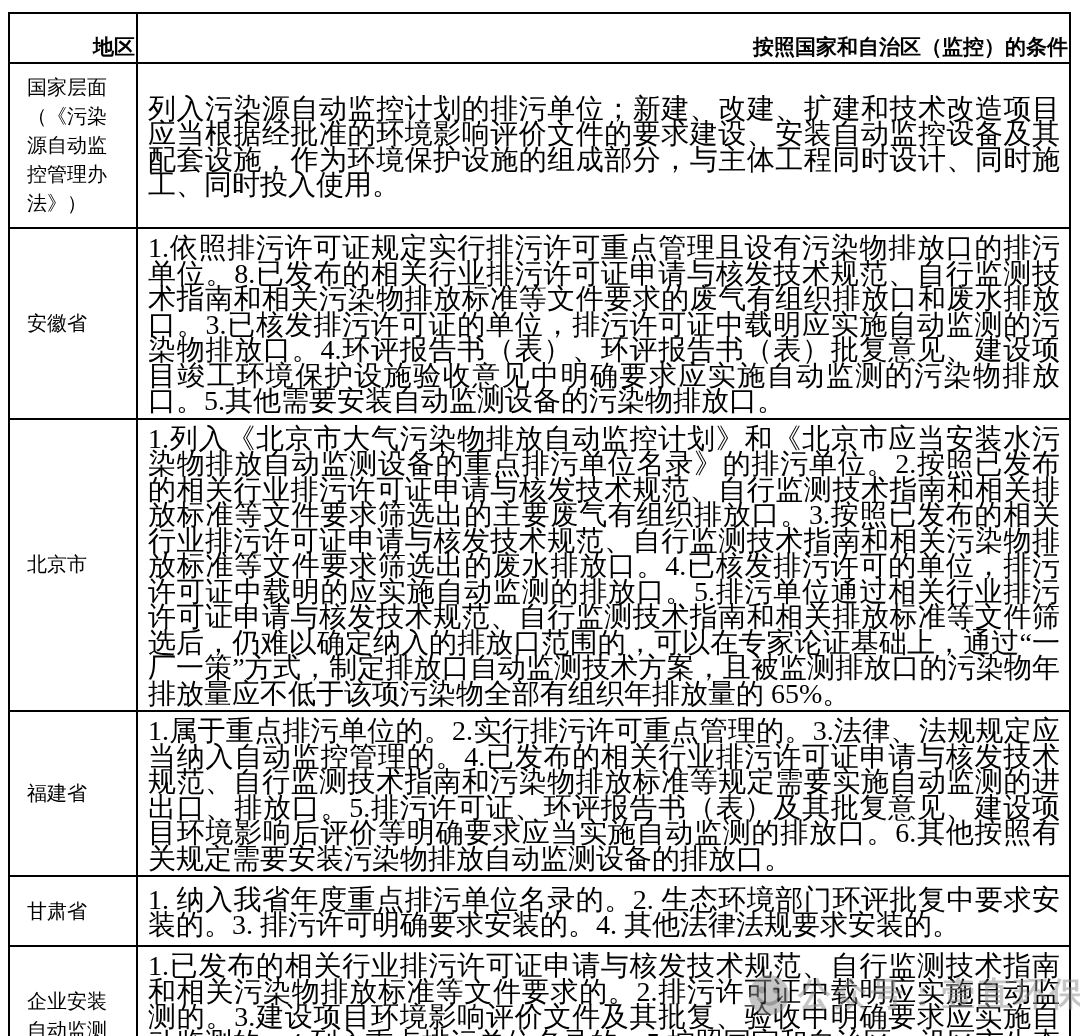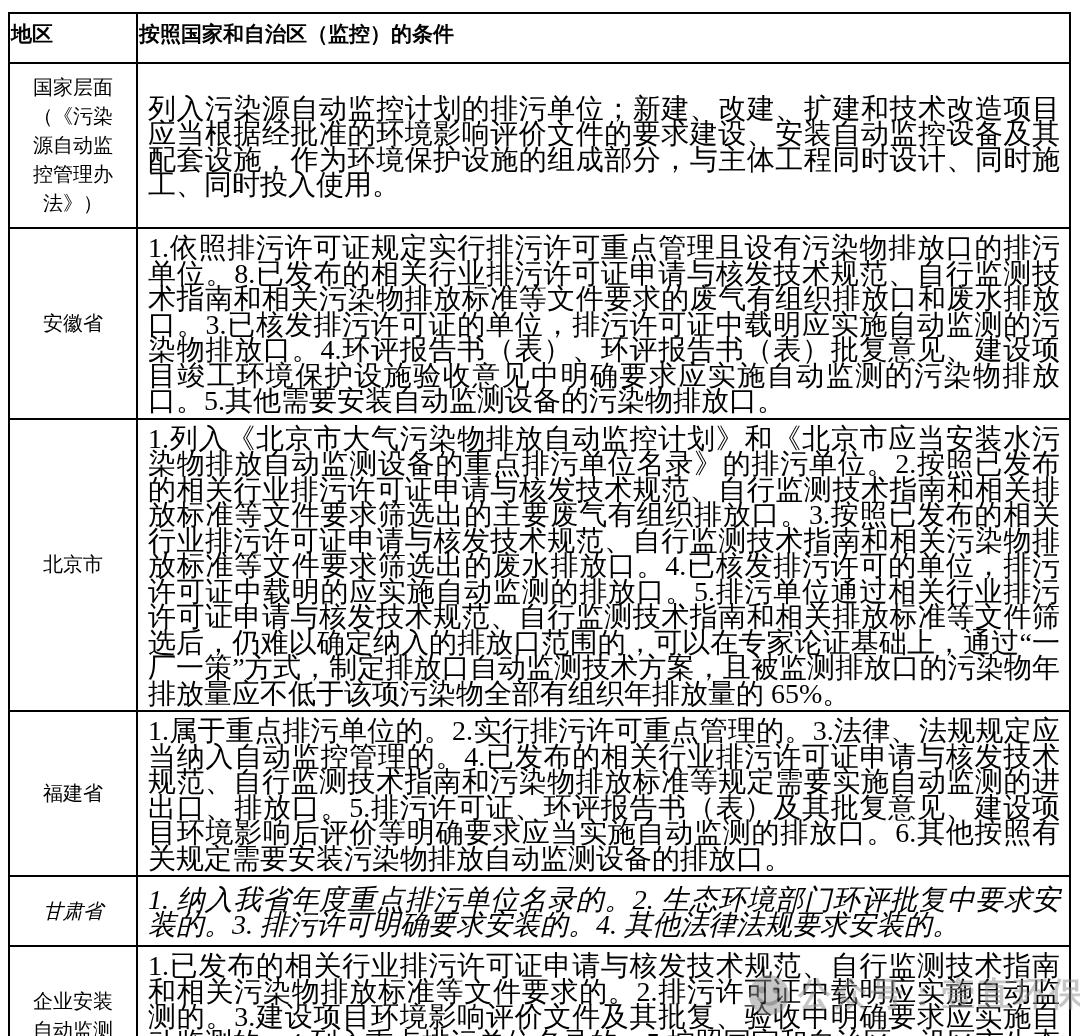--- a/index.html
+++ b/index.html
@@ -28,47 +28,46 @@
   table.cond-table th,
   table.cond-table td {
     border: 2px solid #000000;
     box-sizing: border-box;
   }
   col.col-region { width: 128px; }
   thead tr { height: 50px; }
   th {
     font-size: 21px;
     font-weight: bold;
-    text-align: left;
+    text-align: right;
     vertical-align: top;
-    padding-top: 8px;
+    padding-top: 21px;
     line-height: 24px;
   }
   td.region-cell {
-    text-align: center;
     vertical-align: middle;
     font-size: 20px;
     line-height: 29px;
     padding: 0 17px;
     word-break: break-all;
   }
   td.cond-cell {
     font-size: 28px;
     line-height: 25.5px;
     text-align: justify;
     text-justify: inter-ideograph;
     vertical-align: middle;
     padding: 6px 9px 4px 10px;
     word-break: break-all;
   }
   tbody tr:nth-child(1) { height: 165px; }
   tbody tr:nth-child(2) { height: 185px; }
   tbody tr:nth-child(3) { height: 269px; }
   tbody tr:nth-child(4) { height: 154px; }
-  tbody tr:nth-child(5) { height: 70px; font-style: italic;  }
+  tbody tr:nth-child(5) { height: 70px;  }
   tbody tr:nth-child(6) { height: 121px; }
 
   .watermark {
     position: absolute;
     left: 748px;
     top: 972px;
     display: flex;
     align-items: center;
     gap: 8px;
     z-index: 2;

